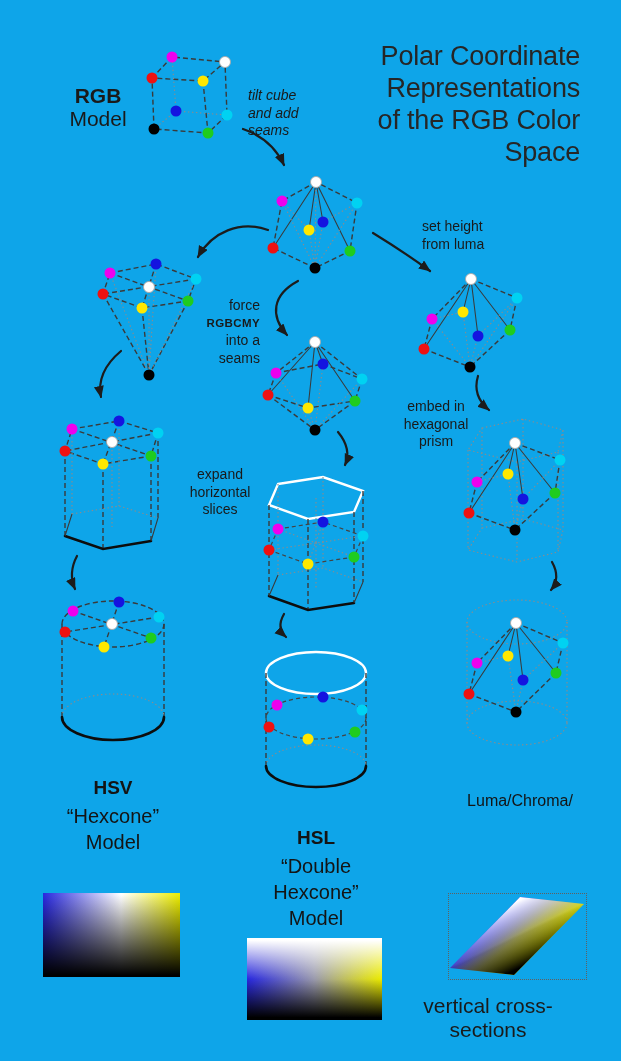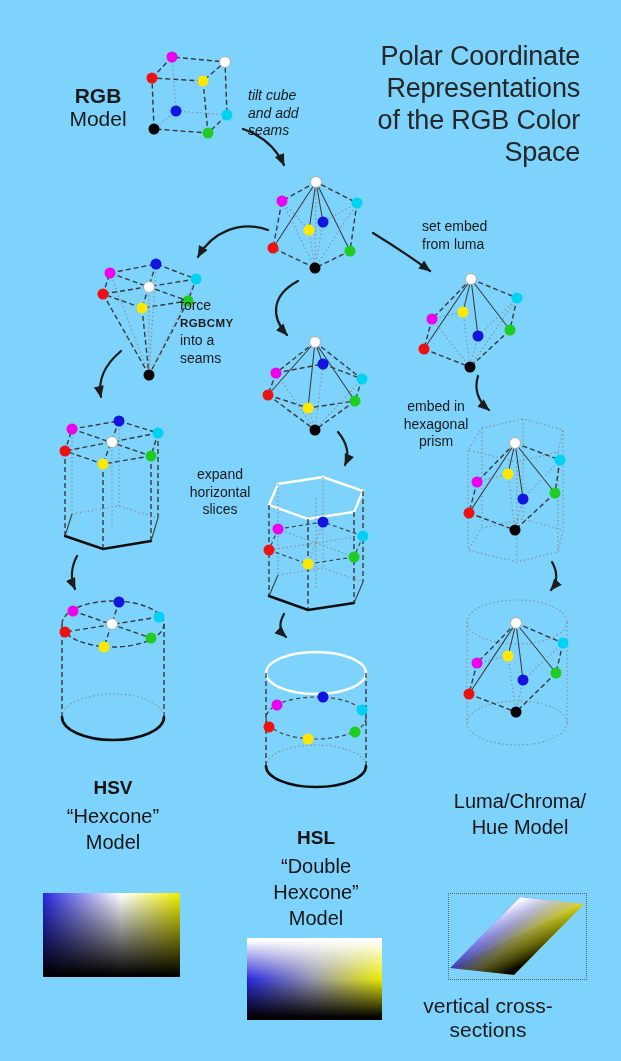--- a/index.html
+++ b/index.html
@@ -17,51 +17,51 @@
   circle.c{stroke:none;}
   circle.wr{stroke:#a8a8a8;stroke-width:0.9;}
   
   .txt{position:absolute;color:#1a1a1a;}
   .title{right:41px;top:40px;text-align:right;font-size:27px;line-height:32px;color:#262626;letter-spacing:-0.2px;}
   .rgbcube{left:53px;top:84px;width:90px;text-align:center;font-size:21px;line-height:23px;}
   .rgbcube .b{font-weight:bold;}
   .small{font-size:14px;line-height:17.5px;}
   .tilt{left:248px;top:87px;width:80px;text-align:left;font-style:italic;}
   .setheight{left:422px;top:218px;width:74px;text-align:left;}
-  .force{left:180px;top:297px;width:72px;text-align:left;}
+  .force{left:188px;top:297px;width:72px;text-align:right;}
   .force .caps{font-weight:bold;font-size:11.5px;letter-spacing:0.4px;}
   .expand{left:178px;top:466px;width:84px;text-align:center;}
   .embed{left:394px;top:390px;width:84px;text-align:center;margin-top:8px;}
   .model{position:absolute;text-align:center;color:#141414;}
   .model .nm{font-weight:bold;font-size:19px;line-height:31px;}
   .model .sb{font-size:20px;line-height:26px;}
   .hsvm{left:33px;top:772px;width:160px;}
   .hslm{left:236px;top:822px;width:160px;}
-  .lchm{left:437px;top:788px;width:166px;font-size:20px;line-height:26px;text-align:center;color:#141414;}
+  .lchm{left:437px;top:788px;width:166px;font-size:16px;line-height:26px;text-align:center;color:#141414;}
   .crosslbl{left:398px;top:994px;width:180px;text-align:center;font-size:21px;color:#1a1a1a;}
   
   .grad{position:absolute;}
   .g-hsv{left:43px;top:893px;width:137px;height:84px;
     background:linear-gradient(to bottom, rgba(0,0,0,0) 2%, #000 98%),
                linear-gradient(to right, #2828de 0%, #ffffff 57%, #ebeb00 100%);}
   .g-hsl{left:247px;top:938px;width:135px;height:82px;
     background:linear-gradient(to bottom, #ffffff 3%, rgba(255,255,255,0) 50%),
                linear-gradient(to top, #000000 3%, rgba(0,0,0,0) 50%),
                linear-gradient(to right, #2828de 0%, #9a9aac 50%, #ebeb00 100%);}
   .g-luma-box{left:448px;top:893px;width:137px;height:85px;border:1px dotted #606060;}
   .g-luma{position:absolute;left:0;top:0;width:100px;height:100px;transform-origin:0 0;
     transform:matrix(0.64,0.07,-0.70,0.71,71,3);
     background:linear-gradient(to bottom right, rgba(255,255,255,1) 4%, rgba(255,255,255,0) 52%),
                linear-gradient(to top left, rgba(0,0,0,1) 6%, rgba(0,0,0,0) 52%),
                linear-gradient(100deg, #2626dd 8%, #9a9a55 52%, #e6e600 92%);}
 </style>
 </head>
 <body style="background: rgb(218, 218, 218);">
 
-<div class="stage" style="background: #7dd3fc;">
+<div class="stage" style="background: #0ea5e9;">
 
 <svg width="621" height="1061" viewBox="0 0 621 1061">
   <defs>
     <marker id="ah" markerUnits="userSpaceOnUse" markerWidth="14" markerHeight="12" refX="11" refY="5" orient="auto">
       <path d="M0,0 L12,5 L0,10 Z" fill="#1c1c1c"></path>
     </marker>
   </defs>
 
   <g>
     <path class="ds" d="M152,78L172,57L225,62L227,115L208,133L154,129L152,78L203,81L225,62M203,81L208,133"></path>
@@ -249,21 +249,21 @@
   <div>Model</div>
 </div>
 
 <div class="txt small tilt">
   <div>tilt cube</div>
   <div>and add</div>
   <div>seams</div>
 </div>
 
 <div class="txt small setheight">
-  <div>set embed</div>
+  <div>set height</div>
   <div>from luma</div>
 </div>
 
 <div class="txt small force">
   <div>force</div>
   <div class="caps">RGBCMY</div>
   <div>into a</div>
   <div>seams</div>
 </div>
 
@@ -286,21 +286,20 @@
 </div>
 
 <div class="model hslm">
   <div class="nm">HSL</div>
   <div class="sb">“Double Hexcone”</div>
   <div class="sb">Model</div>
 </div>
 
 <div class="txt lchm">
   <div>Luma/Chroma/</div>
-  <div>Hue Model</div>
 </div>
 
 <div class="txt crosslbl">vertical cross-sections</div>
 
 <div class="grad g-hsv"></div>
 <div class="grad g-hsl"></div>
 <div class="grad g-luma-box">
   <div class="g-luma"></div>
 </div>
 

